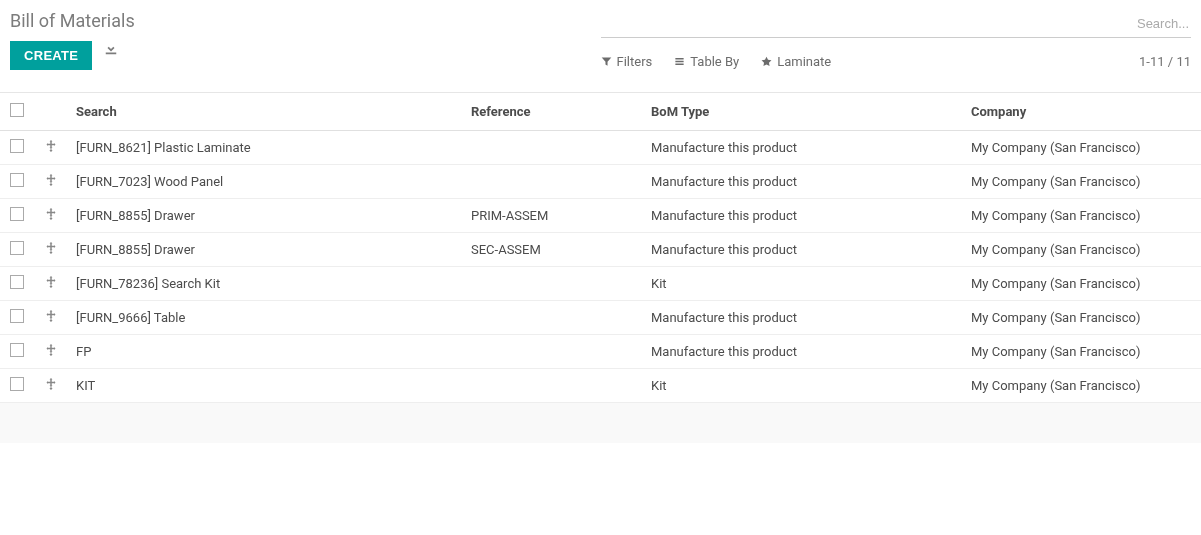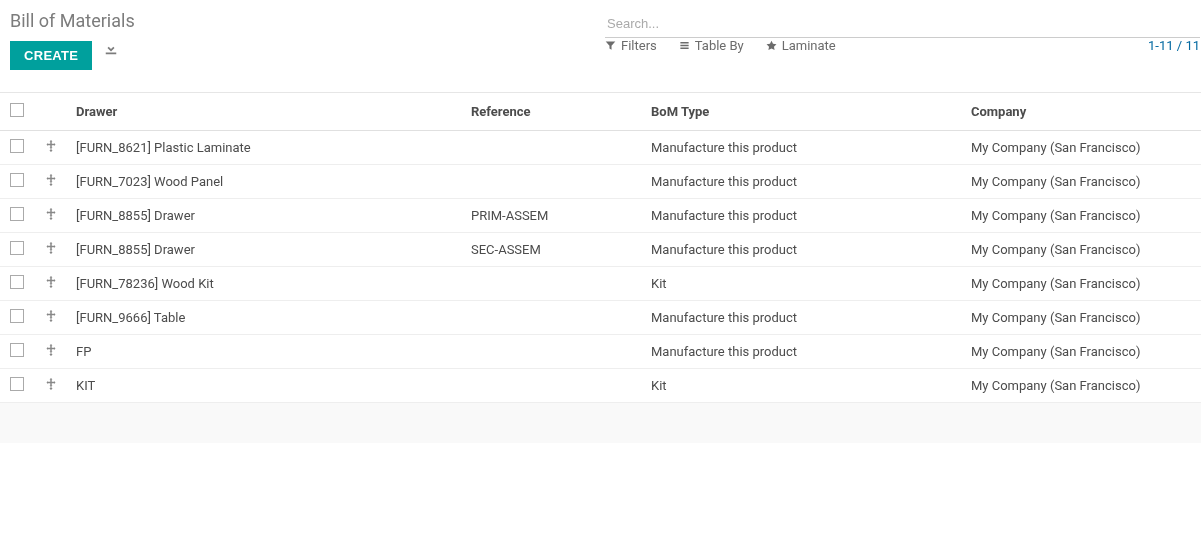--- a/index.html
+++ b/index.html
@@ -1,31 +1,31 @@
 <!DOCTYPE html>
 <html><head>
 <meta charset="utf-8">
 <style>
   * { box-sizing: border-box; margin: 0; padding: 0; }
   body { font-family: -apple-system, BlinkMacSystemFont, "Segoe UI", Roboto, Helvetica, Arial, sans-serif; font-size: 13px; color: #4c4c4c; background: #fff; }
   .wrap { width: 1201px; }
-  .topbar { display: flex; align-items: flex-start; padding: 10px 1px 0 10px; }
+  .topbar { display: flex; align-items: flex-start; padding: 10px 10px 0 10px; }
   .left { flex: 1; }
   .right { flex: 1; }
   .title { font-size: 18px; color: #7c7c7c; font-weight: 400; margin-bottom: 10px; }
   .actions-row { display: flex; align-items: flex-start; gap: 12px; margin-bottom: 18px; }
   .create-btn { background: #00a09d; color: #fff; border: none; padding: 7px 14px; font-weight: 600; font-size: 13px; letter-spacing: 0.3px; cursor: pointer; }
   .dl-icon { color: #7c7c7c; cursor: pointer; font-size: 14px; }
-  .search-input { width: 100%; border: none; border-bottom: 1px solid #ccc; padding: 6px 2px; font-size: 13px; outline: none; }
+  .search-input { width: 100%; border: none; border-bottom: 1px solid #ccc; padding: 6px 2px; font-size: 13px; outline: none; text-align: right; }
   .search-input::placeholder { color: #aaa; }
-  .toolbar { display: flex; align-items: flex-end; gap: 22px; margin-top: 0; }
+  .toolbar { display: flex; align-items: flex-end; gap: 22px; margin-top: 16px; }
   .tool { color: #6c6c6c; font-size: 13px; cursor: pointer; display: flex; align-items: center; gap: 5px; }
   .tool svg, .tool .glyph { width: 11px; height: 11px; fill: #6c6c6c; }
   .spacer { flex: 1; }
-  .pager { color: #0369a1; font-size: 13px; }
+  .pager { color: #737373; font-size: 13px; }
   .divider { border-bottom: 1px solid #e6e6e6; margin-top: 4px; }
   table { width: 100%; border-collapse: collapse; }
   thead th { text-align: left; font-weight: 700; font-size: 13px; color: #4c4c4c; padding: 10px 8px; border-bottom: 1px solid #e0e0e0; }
   tbody td { padding: 8px 8px; border-bottom: 1px solid #eee; font-size: 13px; color: #4c4c4c; vertical-align: middle; }
   th.chk, td.chk { width: 30px; padding-left: 10px; }
   th.drag, td.drag { width: 30px; text-align: center; color: #7c7c7c; }
   .checkbox { width: 14px; height: 14px; border: 1px solid #aaa; display: inline-block; background: #fff; cursor: pointer; }
   .drag-handle { cursor: grab; display:inline-flex; }
   .drag-handle svg { width: 12px; height: 12px; fill: #888; }
   col.product { width: 395px; }
@@ -83,21 +83,21 @@
       <col style="width:34px">
       <col class="product">
       <col class="reference">
       <col class="bomtype">
       <col>
     </colgroup>
     <thead>
       <tr>
         <th class="chk"><span class="checkbox"></span></th>
         <th class="drag"></th>
-        <th>Drawer</th>
+        <th>Search</th>
         <th>Reference</th>
         <th>BoM Type</th>
         <th>Company</th>
       </tr>
     </thead>
     <tbody id="rows-body">
         <tr>
           <td class="chk"><span class="checkbox"></span></td>
           <td class="drag"><span class="drag-handle">
               <svg viewBox="0 0 16 16">
@@ -145,21 +145,21 @@
           <td>Manufacture this product</td>
           <td>My Company (San Francisco)</td>
         </tr>
         <tr>
           <td class="chk"><span class="checkbox"></span></td>
           <td class="drag"><span class="drag-handle">
               <svg viewBox="0 0 16 16">
                 <path d="M8 0l2 2H9v3h3V4l2 2-2 2V7H9v3h1l-2 2-2-2h1V7H4v1L2 6l2-2v1h3V2H6l2-2zM8 12l2 2-2 2-2-2 2-2z"></path>
               </svg>
             </span></td>
-          <td>[FURN_78236] Wood Kit</td>
+          <td>[FURN_78236] Search Kit</td>
           <td></td>
           <td>Kit</td>
           <td>My Company (San Francisco)</td>
         </tr>
         <tr>
           <td class="chk"><span class="checkbox"></span></td>
           <td class="drag"><span class="drag-handle">
               <svg viewBox="0 0 16 16">
                 <path d="M8 0l2 2H9v3h3V4l2 2-2 2V7H9v3h1l-2 2-2-2h1V7H4v1L2 6l2-2v1h3V2H6l2-2zM8 12l2 2-2 2-2-2 2-2z"></path>
               </svg>

